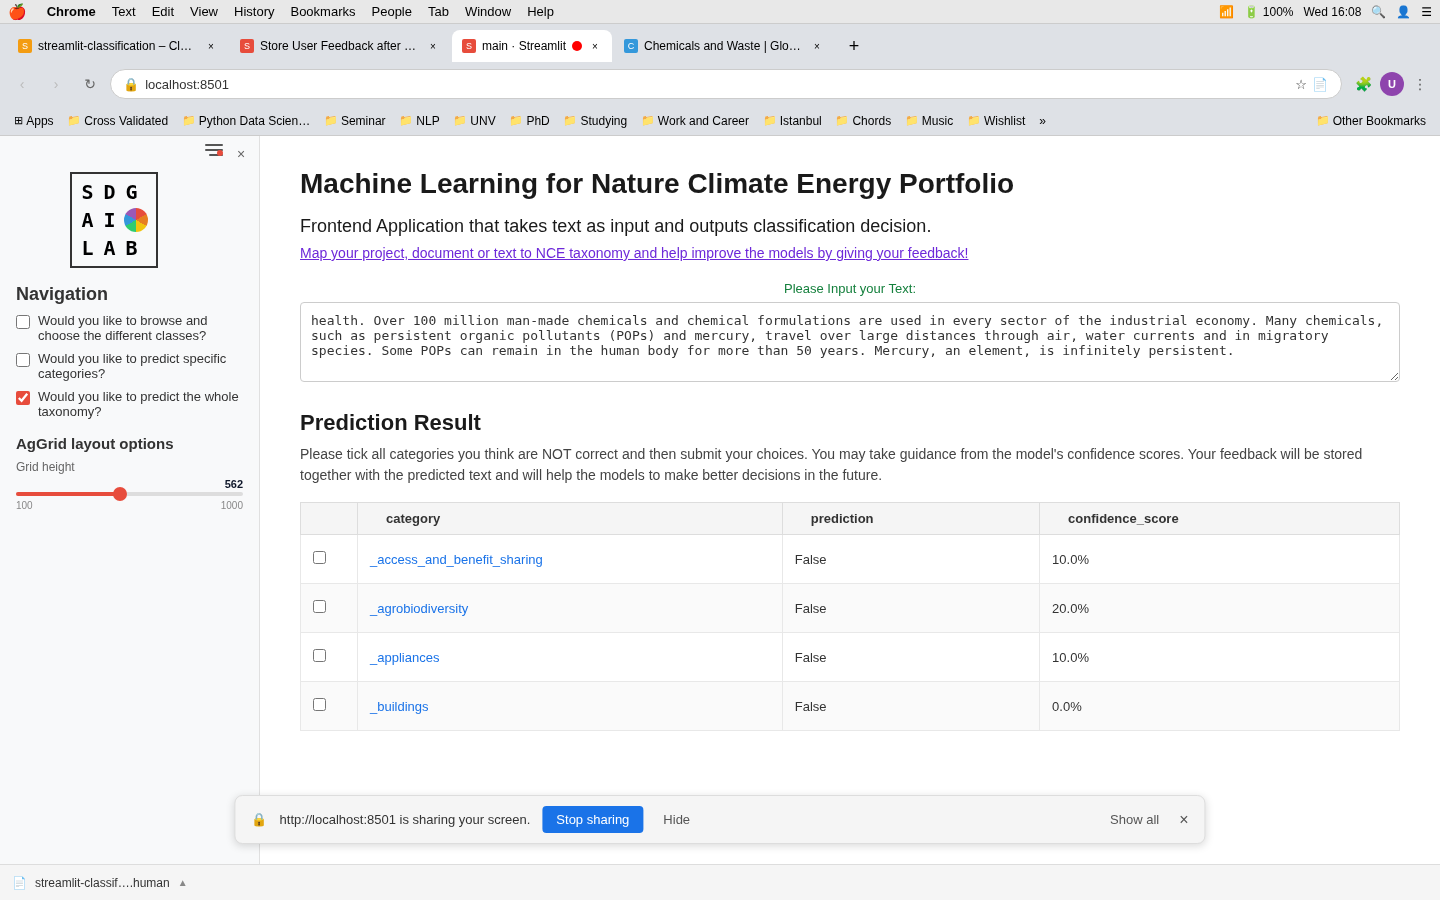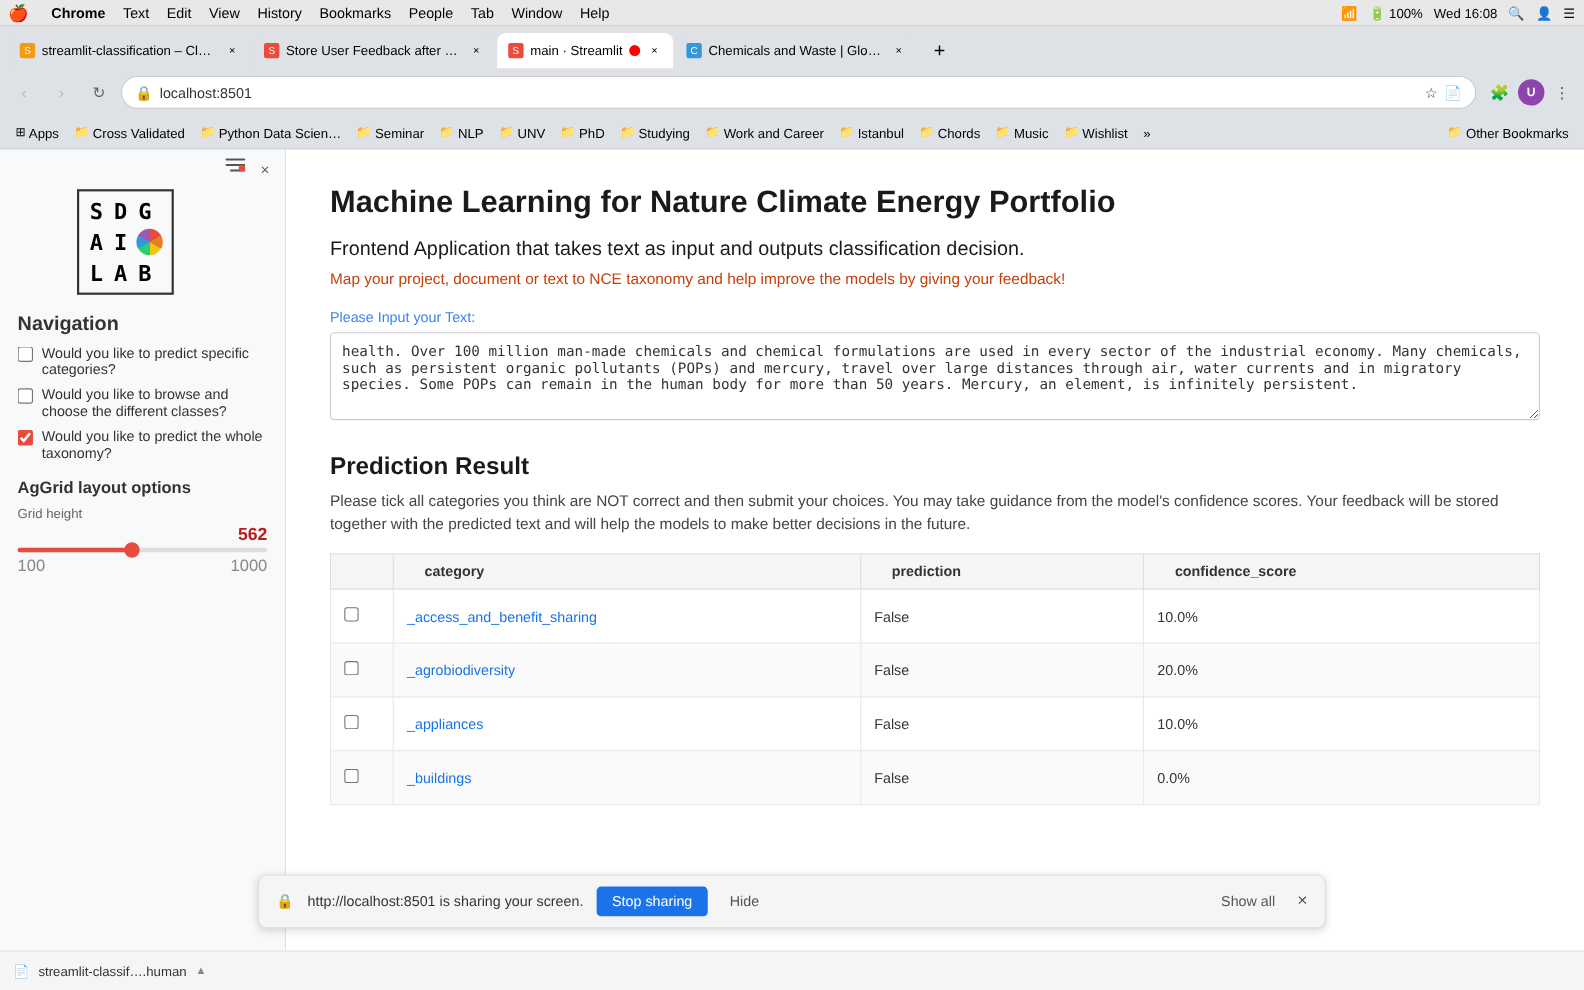--- a/index.html
+++ b/index.html
@@ -153,38 +153,38 @@
 
     .sidebar-nav-title { font-size: 18px; font-weight: 700; color: #333; margin: 12px 0 8px; }
     .nav-item { display: flex; align-items: flex-start; gap: 8px; margin-bottom: 8px; }
     .nav-checkbox { width: 14px; height: 14px; margin-top: 2px; flex-shrink: 0; }
     .nav-checkbox.checked { accent-color: #e74c3c; }
     .nav-label { font-size: 13px; color: #333; }
 
     .section-title { font-size: 15px; font-weight: 700; color: #333; margin: 16px 0 8px; }
     .grid-height-label { font-size: 12px; color: #666; margin-bottom: 4px; }
     .slider-container { position: relative; }
-    .slider-value { font-size: 16px; color: #b91c1c; font-weight: 600; text-align: right; margin-bottom: 2px; }
+    .slider-value { font-size: 11px; color: #0f172a; font-weight: 600; text-align: right; margin-bottom: 2px; }
     .slider-track { width: 100%; height: 4px; background: #ddd; border-radius: 2px; position: relative; }
     .slider-fill { height: 100%; background: #e74c3c; border-radius: 2px; }
     .slider-thumb { width: 14px; height: 14px; background: #e74c3c; border-radius: 50%; position: absolute; top: -5px; transform: translateX(-50%); }
-    .slider-labels { display: flex; justify-content: space-between; font-size: 15px; color: #888; margin-top: 4px; }
+    .slider-labels { display: flex; justify-content: space-between; font-size: 10px; color: #888; margin-top: 4px; }
 
     
     .main-page {
       flex: 1;
       overflow-y: auto;
       padding: 32px 40px;
       background: white;
     }
     .page-title { font-size: 28px; font-weight: 700; color: #1a1a1a; margin-bottom: 16px; }
     .page-subtitle { font-size: 18px; font-weight: 400; color: #1a1a1a; margin-bottom: 8px; }
-    .page-desc { font-size: 14px; color: #c2410c; margin-bottom: 20px; }
-
-    .input-label { font-size: 13px; color: #3b82f6; margin-bottom: 6px; }
+    .page-desc { font-size: 14px; color: #6d28d9; margin-bottom: 20px; text-decoration: underline; }
+
+    .input-label { font-size: 13px; color: #15803d; margin-bottom: 6px; text-align: center; }
     .text-input-area {
       width: 100%;
       min-height: 80px;
       border: 1px solid #ccc;
       border-radius: 4px;
       padding: 10px;
       font-size: 13px;
       color: #333;
       resize: vertical;
       margin-bottom: 24px;
@@ -429,25 +429,25 @@
             <td style="font-size:20px;font-weight:700;font-family:monospace;padding:0 4px;">B</td>
           </tr>
         </tbody>
           </table>
       </div>
 
       <div class="sidebar-nav-title">Navigation</div>
 
       <div class="nav-item">
         <input type="checkbox" class="nav-checkbox" style="">
-        <span class="nav-label">Would you like to predict specific categories?</span>
+        <span class="nav-label">Would you like to browse and choose the different classes?</span>
       </div>
       <div class="nav-item">
         <input type="checkbox" class="nav-checkbox" style="">
-        <span class="nav-label">Would you like to browse and choose the different classes?</span>
+        <span class="nav-label">Would you like to predict specific categories?</span>
       </div>
       <div class="nav-item">
         <input type="checkbox" class="nav-checkbox checked" checked="" style="accent-color: rgb(231, 76, 60);">
         <span class="nav-label">Would you like to predict the whole taxonomy?</span>
       </div>
 
       <div class="section-title">AgGrid layout options</div>
       <div class="grid-height-label">Grid height</div>
       <div class="slider-value">562</div>
       <div class="slider-container">

